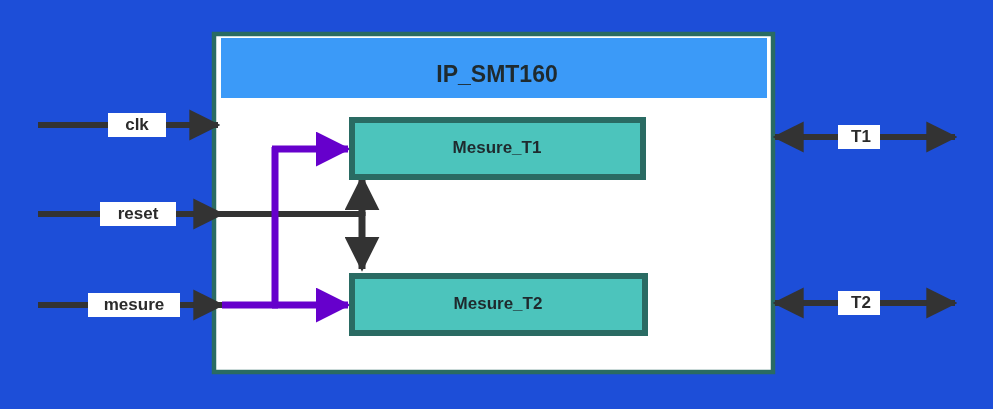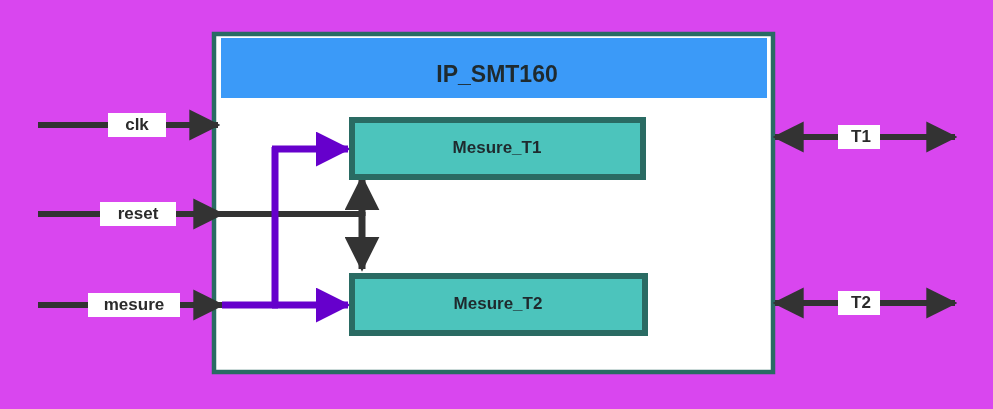--- a/index.html
+++ b/index.html
@@ -8,21 +8,21 @@
     padding: 0;
     background: #ffffff;
   }
   body {
     font-family: "Liberation Sans", sans-serif;
   }
   #diagram-root {
     position: relative;
     width: 993px;
     height: 409px;
-    background: #d946ef;
+    background: #1d4ed8;
     overflow: hidden;
   }
   #diagram-svg {
     position: absolute;
     left: 0;
     top: 0;
     width: 993px;
     height: 409px;
     display: block;
   }

